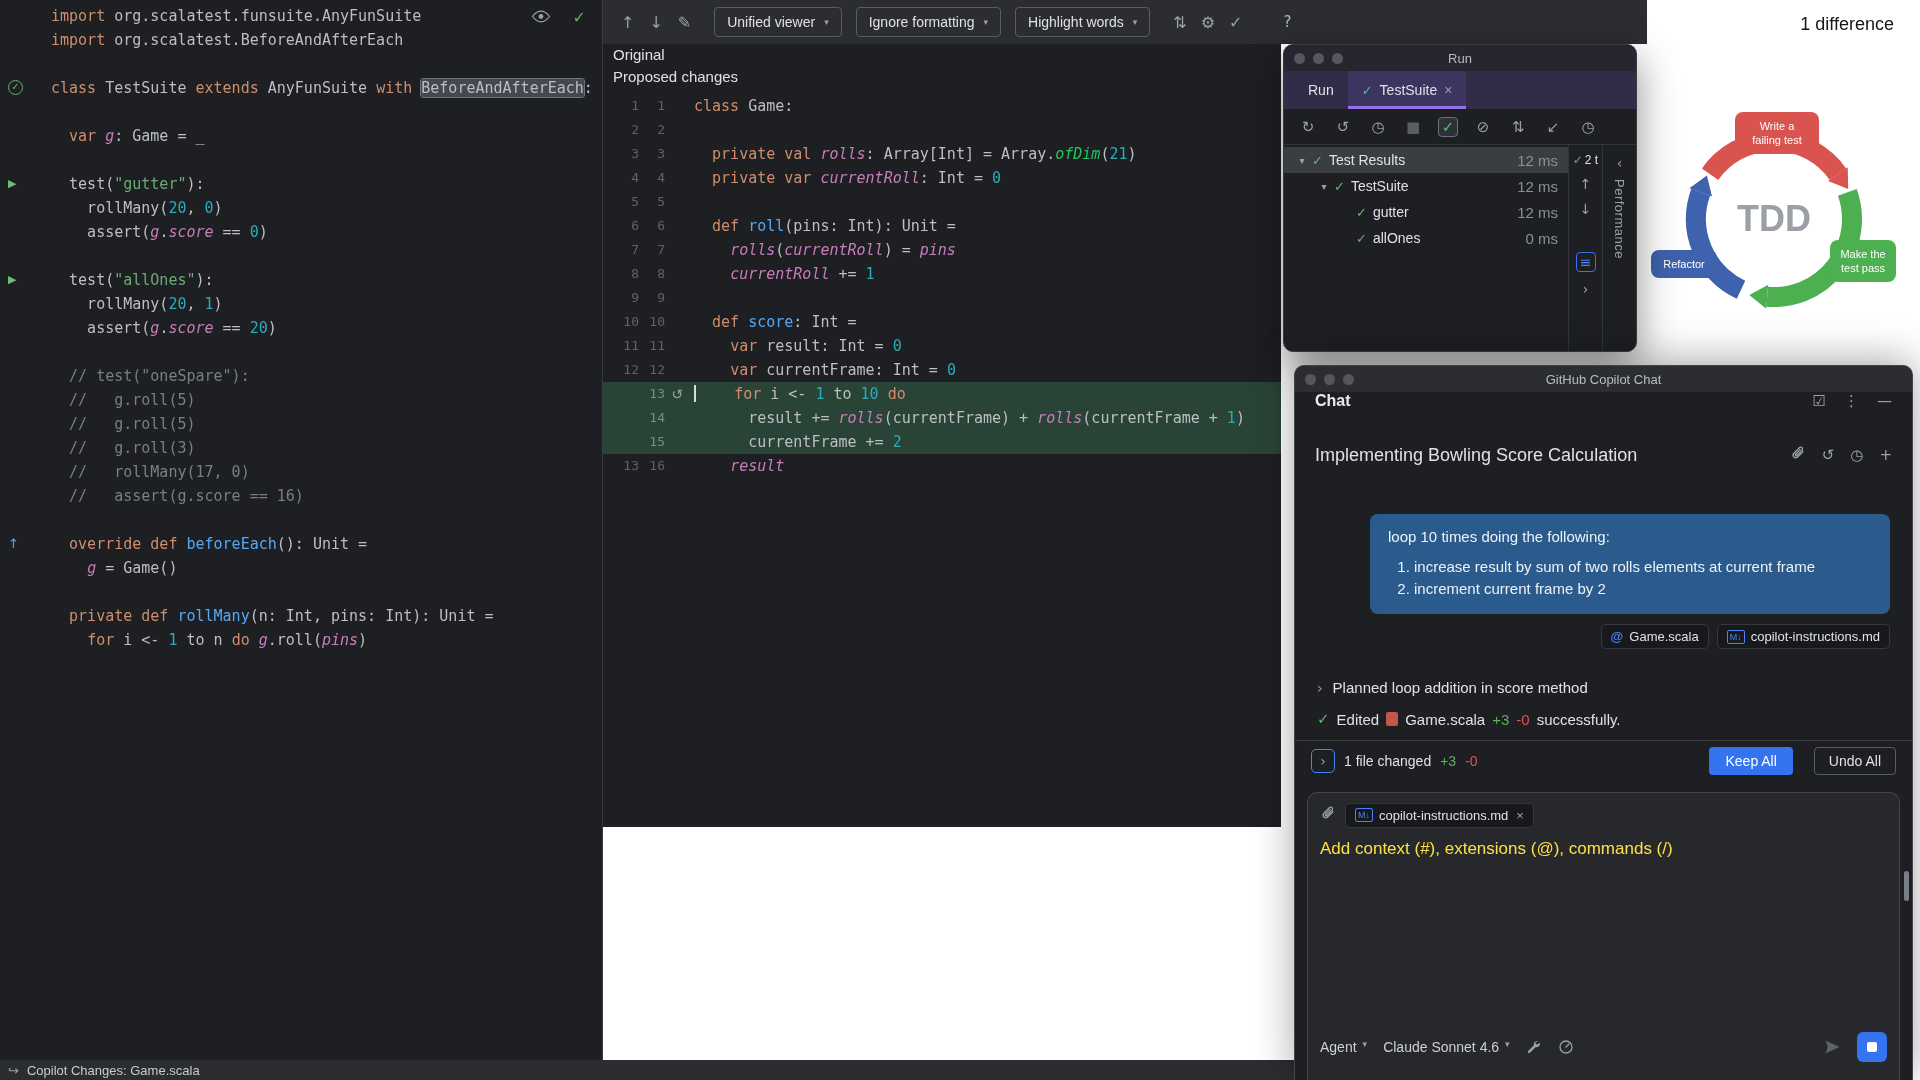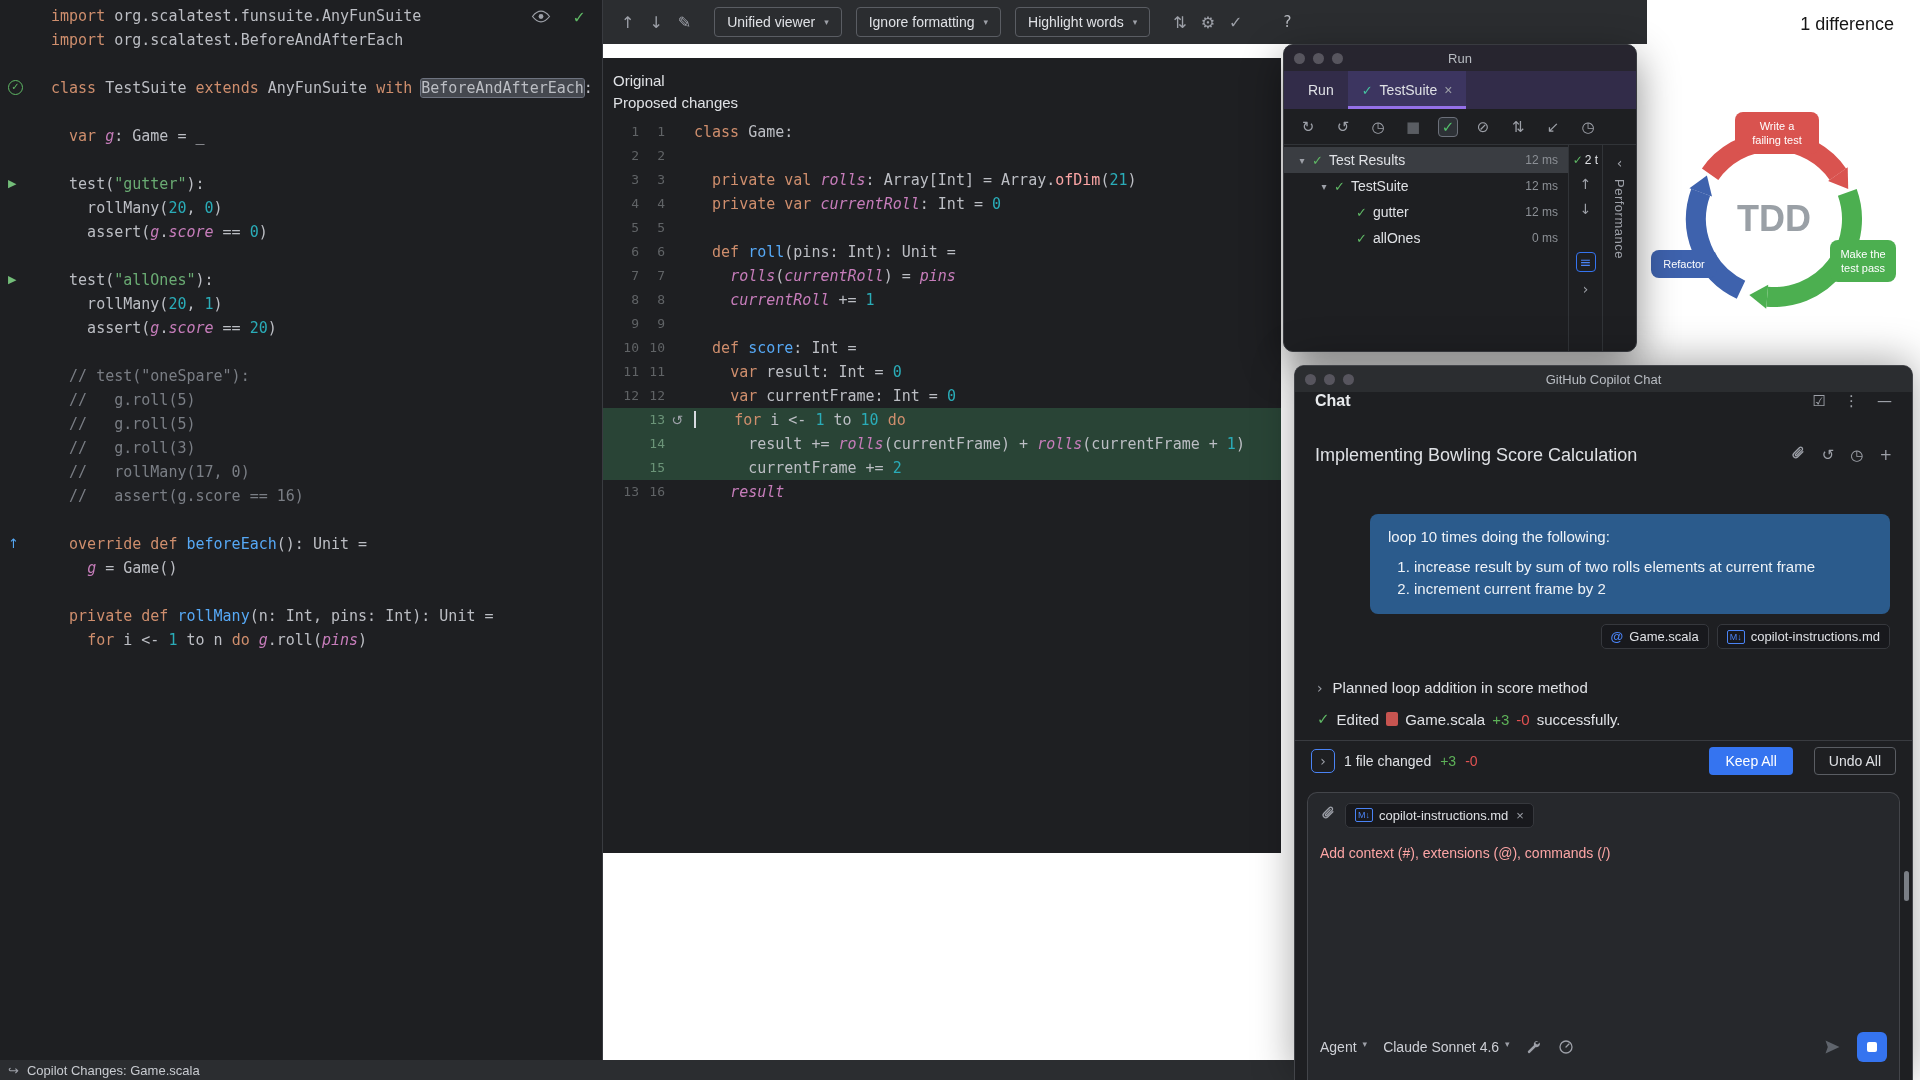--- a/index.html
+++ b/index.html
@@ -14,31 +14,31 @@
   .ed-gutter{width:30px;flex:none;position:relative}
   .gi{position:absolute;left:8px;top:0;line-height:24px;font-family:"DejaVu Sans",sans-serif}
   .gi-run{color:#73bd79;font-size:11px}
   .gi-class-run{color:#5fb865;font-size:10px;width:15px;height:15px;border:1.5px solid #5fb865;border-radius:50%;text-align:center;line-height:12px;top:4px}
   .gi-override{color:#56a8f5;font-size:13px}
   .ed-text{white-space:pre;font:15px/24px "DejaVu Sans Mono",monospace;padding-left:21px}
 
   
   .tk-k{color:#cf8e6d}.tk-s{color:#6aab73}.tk-n{color:#2aacb8}.tk-c{color:#7a7e85}
   .tk-f{color:#56a8f5}.tk-p{color:#c77dbb;font-style:italic}.tk-d{color:#bcbec4}
-  .tk-di{color:#fca5a5;}
+  .tk-di{color:#22c55e;font-style:italic}
   .tk-box{color:#bcbec4;background:#45484f;outline:1px solid #6e7380;border-radius:2px}
 
   
   #diff-toolbar{position:absolute;left:603px;top:0;width:1044px;height:44px;background:#2b2d30;display:flex;align-items:center;gap:15px;padding:0 18px;z-index:4}
   .tb-icon{font-family:"DejaVu Sans",sans-serif;font-size:16px;color:#9da0a8;cursor:default}
   .tb-btn{height:30px;border:1px solid #5a5d63;border-radius:4px;background:transparent;display:flex;align-items:center;gap:9px;padding:0 12px;font-size:14px;color:#dfe1e5;font-family:"Liberation Sans",sans-serif}
   .tb-btn .car{font-size:9px;color:#9da0a8}
   .tb-group{display:flex;gap:14px;margin-left:8px}
   .tb-help{margin-left:26px;font-size:15px;color:#b6b9bf}
-  #diff-pane{position:absolute;left:603px;top:58px;width:678px;height:795px;background:#1e1f22;padding-top:12px;z-index:2}
+  #diff-pane{position:absolute;left:603px;top:32px;width:678px;height:795px;background:#1e1f22;padding-top:12px;z-index:2}
   .df-label{font-size:15px;color:#dfe1e5;padding-left:10px;height:22px;line-height:22px}
   .df-code{margin-top:6px}
   .df-line{display:flex;height:24px;line-height:24px;font:15px/24px "DejaVu Sans Mono",monospace;padding-left:8px}
   .df-no{width:28px;text-align:right;font-size:13px;color:#606366;flex:none}
   .df-no.new{width:26px}
   .df-act{width:24px;flex:none;text-align:center;color:#9da0a8;font-size:14px;font-family:"DejaVu Sans",sans-serif}
   .df-text{white-space:pre;padding-left:5px}
   .df-line.added{background:#294436}
   .df-line.added .df-no{color:#6b9478}
   .caret{display:inline-block;width:2px;height:17px;background:#d7dae0;vertical-align:-3px;margin-right:2px}
@@ -58,21 +58,21 @@
   .run-toolbar{height:36px;display:flex;align-items:center;gap:15px;padding-left:14px;border-bottom:1px solid #313438}
   .rt-ic{font-family:"DejaVu Sans",sans-serif;font-size:15px;color:#9da0a8;width:20px;height:20px;display:flex;align-items:center;justify-content:center}
   .rt-ic.dim{color:#5a5d63}
   .rt-ic.rt-active{border:1px solid #6c707a;background:#2d3136;border-radius:4px;color:#53c06a}
   .run-body{display:flex;height:206px}
   .run-tree{flex:1;padding-top:2px}
   .tree-row{height:26px;display:flex;align-items:center;font-size:14px;color:#dfe1e5}
   .tree-row.selected{background:#3a3d42}
   .tree-chev{width:16px;color:#9da0a8;font-size:10px;text-align:center;flex:none;font-family:"DejaVu Sans",sans-serif}
   .tree-check{color:#5fb865;margin:0 6px 0 2px;font-size:13px;font-family:"DejaVu Sans",sans-serif}
-  .tree-time{margin-left:auto;margin-right:10px;font-size:12px;color:#8c9096}
+  .tree-time{margin-left:auto;margin-right:10px;font-size:15px;color:#8c9096}
   .run-rail{width:34px;border-left:1px solid #313438;display:flex;flex-direction:column;align-items:center;padding-top:8px;gap:9px;color:#9da0a8}
   .rail-pass{display:flex;align-items:center;gap:2px;font-size:12px;color:#dfe1e5;white-space:nowrap}
   .rail-pass .chk{color:#5fb865;font-size:12px;font-family:"DejaVu Sans",sans-serif}
   .rail-ic{font-family:"DejaVu Sans",sans-serif;font-size:14px;color:#9da0a8}
   .rail-ic.blue-box{border:1px solid #3574f0;border-radius:4px;width:20px;height:20px;display:flex;align-items:center;justify-content:center;color:#4a83f5;margin-top:26px}
   .run-perf{width:34px;border-left:1px solid #313438;display:flex;flex-direction:column;align-items:center;padding-top:10px;gap:8px}
   .perf-label{writing-mode:vertical-rl;font-size:13px;color:#9da0a8;letter-spacing:.5px}
 
   
   #tdd{position:absolute;left:1647px;top:104px;width:255px;height:240px;background:#fff;z-index:5}
@@ -101,21 +101,21 @@
   .file-ico{width:12px;height:14px;background:#c75450;border-radius:2px;display:inline-block}
   .plus{color:#5db158}.minus{color:#e35252}
   .cp-scroll{position:absolute;right:3px;top:505px;width:5px;height:30px;border-radius:3px;background:#7a7e85;z-index:21}
   .changes-bar{height:42px;border-top:1px solid #393b40;display:flex;align-items:center;gap:9px;padding:0 16px;font-size:14px;color:#dfe1e5}
   .chev-btn{width:24px;height:24px;border:1px solid #4a83f5;border-radius:5px;background:transparent;color:#9da0a8;font-size:14px;font-family:"DejaVu Sans",sans-serif}
   .keep-btn{margin-left:auto;height:28px;padding:0 16px;background:#3574f0;border:none;border-radius:4px;color:#fff;font-size:14px;font-family:"Liberation Sans",sans-serif}
   .undo-btn{height:28px;padding:0 14px;background:#1e1f22;border:1px solid #5a5d63;border-radius:4px;color:#dfe1e5;font-size:14px;margin-left:12px;font-family:"Liberation Sans",sans-serif}
   .input-wrap{margin:10px 12px 0;flex:1;border:1px solid #43454a;border-bottom:none;border-radius:10px 10px 0 0;background:#26282c;padding:10px 12px;display:flex;flex-direction:column}
   .chip-row{display:flex;align-items:center;gap:9px}
   .chip-x{color:#9da0a8;font-size:13px;margin-left:2px}
-  .placeholder{margin-top:17px;font-size:14px;color:#fca5a5}
+  .placeholder{margin-top:11px;font-size:17px;color:#fde047}
   .controls{margin-top:auto;margin-bottom:8px;display:flex;align-items:center;gap:16px}
   .ctl{display:flex;gap:6px;font-size:14px;color:#ced0d6}
   .ctl .car{font-size:9px;color:#9da0a8;font-family:"DejaVu Sans",sans-serif}
   .ictl{display:flex;align-items:center}
   .spacer{flex:1}
   .stop-btn{width:30px;height:30px;background:#3574f0;border:none;border-radius:6px;display:flex;align-items:center;justify-content:center}
   .stop-sq{width:10px;height:10px;background:#fff;border-radius:2px}
 
   
   #statusbar{position:absolute;left:0;bottom:0;width:1294px;height:20px;background:#2b2d30;display:flex;align-items:center;gap:8px;padding-left:8px;font-size:13px;color:#c8cbd0;z-index:15}

